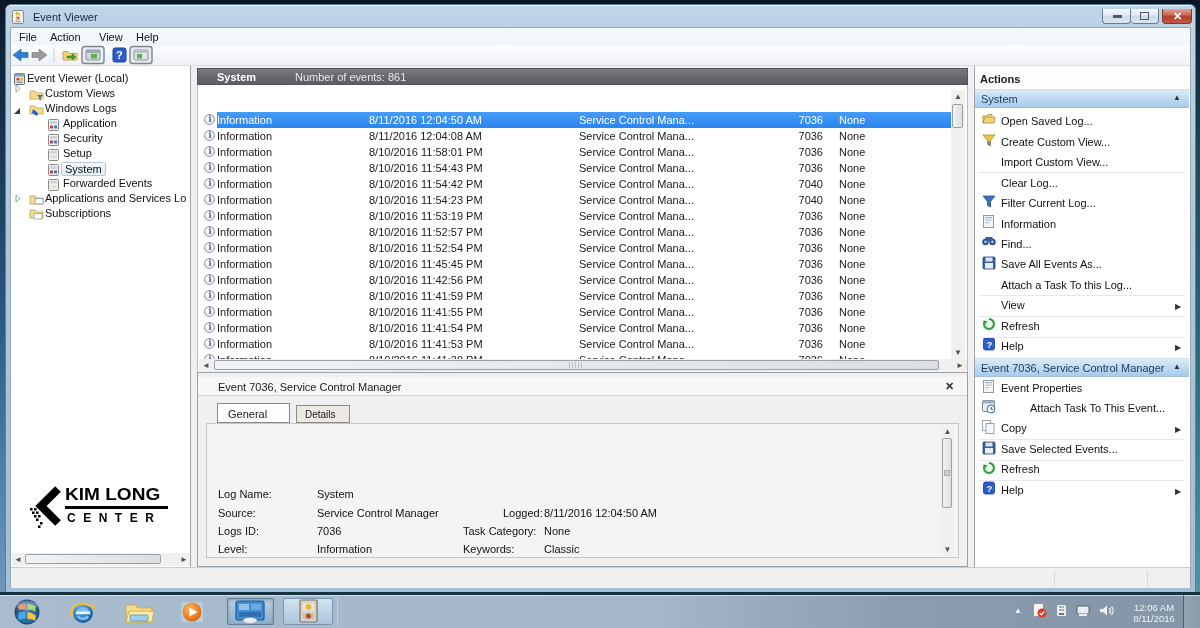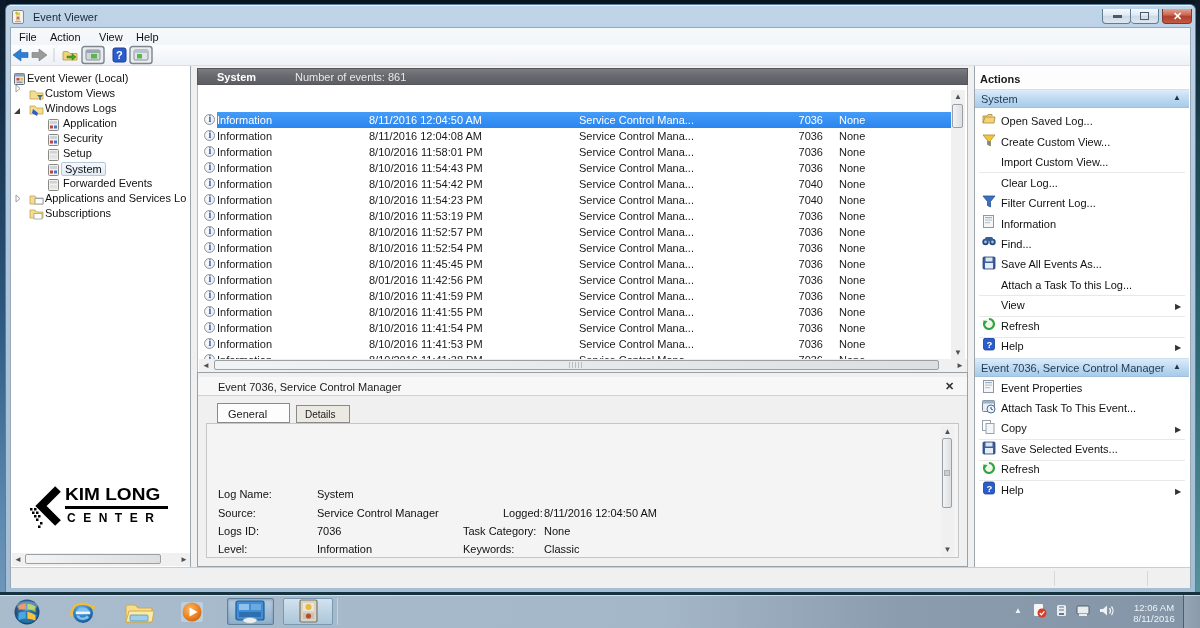--- a/index.html
+++ b/index.html
@@ -332,21 +332,21 @@
         <span class="info-ico"></span>
         <span class="gc" style="left:19px">Information</span>
         <span class="gc" style="left:171px">8/10/2016 11:45:45 PM</span>
         <span class="gc" style="left:381px">Service Control Mana...</span>
         <span class="gc" style="left:598px;width:27px;text-align:right">7036</span>
         <span class="gc" style="left:641px">None</span>
       </div>
       <div class="grow" style="top:187px">
         <span class="info-ico"></span>
         <span class="gc" style="left:19px">Information</span>
-        <span class="gc" style="left:171px">8/01/2016 11:42:56 PM</span>
+        <span class="gc" style="left:171px">8/10/2016 11:42:56 PM</span>
         <span class="gc" style="left:381px">Service Control Mana...</span>
         <span class="gc" style="left:598px;width:27px;text-align:right">7036</span>
         <span class="gc" style="left:641px">None</span>
       </div>
       <div class="grow" style="top:203px">
         <span class="info-ico"></span>
         <span class="gc" style="left:19px">Information</span>
         <span class="gc" style="left:171px">8/10/2016 11:41:59 PM</span>
         <span class="gc" style="left:381px">Service Control Mana...</span>
         <span class="gc" style="left:598px;width:27px;text-align:right">7036</span>
@@ -543,21 +543,21 @@
     <div class="asep" style="top:250px;"></div>
     <span class="aitem" style="top:254px;">Refresh</span>
     <div class="asep" style="top:271px;"></div>
     <span class="aitem" style="top:274px;">Help</span>
     <span class="aarrow" style="top:277px;">▶</span>
     <div class="sechdr" style="top:292px;">
       <span style="position:absolute;left:6px;top:3px;">Event 7036, Service Control Manager</span>
       <span style="position:absolute;left:198px;top:3px;font-size:8px;color:#234;">▲</span>
     </div>
     <span class="aitem" style="top:316px;">Event Properties</span>
-    <span class="aitem" style="top:336px;">Attach Task To This Event...</span>
+    <span class="aitem" style="top:336px;margin-left:29px;">Attach Task To This Event...</span>
     <span class="aitem" style="top:356px;">Copy</span>
     <span class="aarrow" style="top:359px;">▶</span>
     <div class="asep" style="top:373px;"></div>
     <span class="aitem" style="top:377px;">Save Selected Events...</span>
     <div class="asep" style="top:394px;"></div>
     <span class="aitem" style="top:397px;">Refresh</span>
     <div class="asep" style="top:414px;"></div>
     <span class="aitem" style="top:418px;">Help</span>
     <span class="aarrow" style="top:421px;">▶</span>
   </div>

